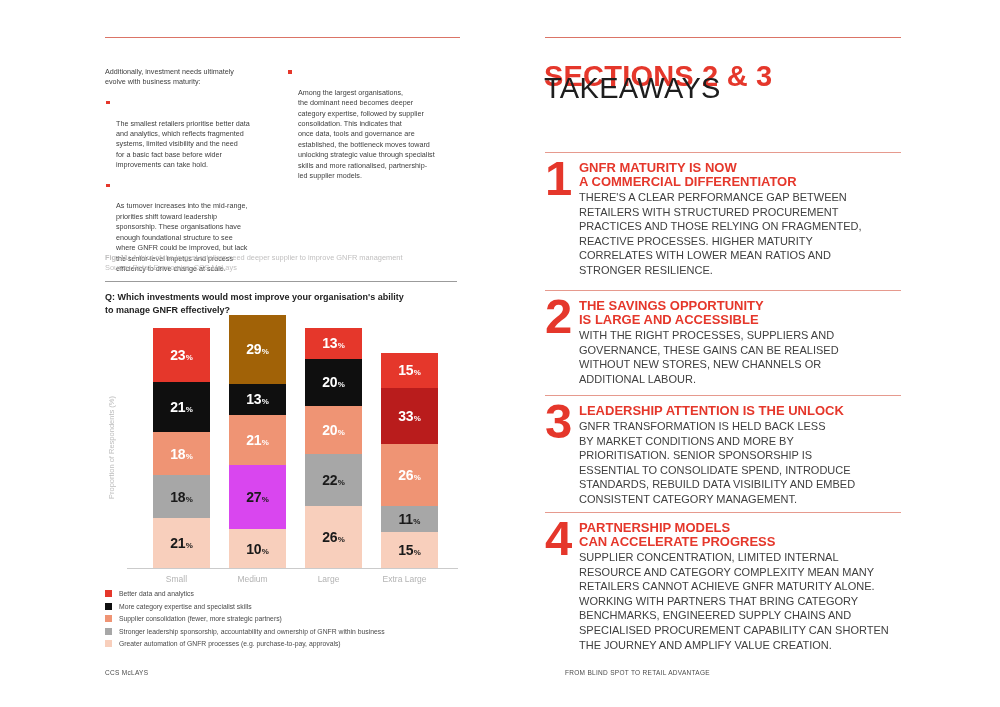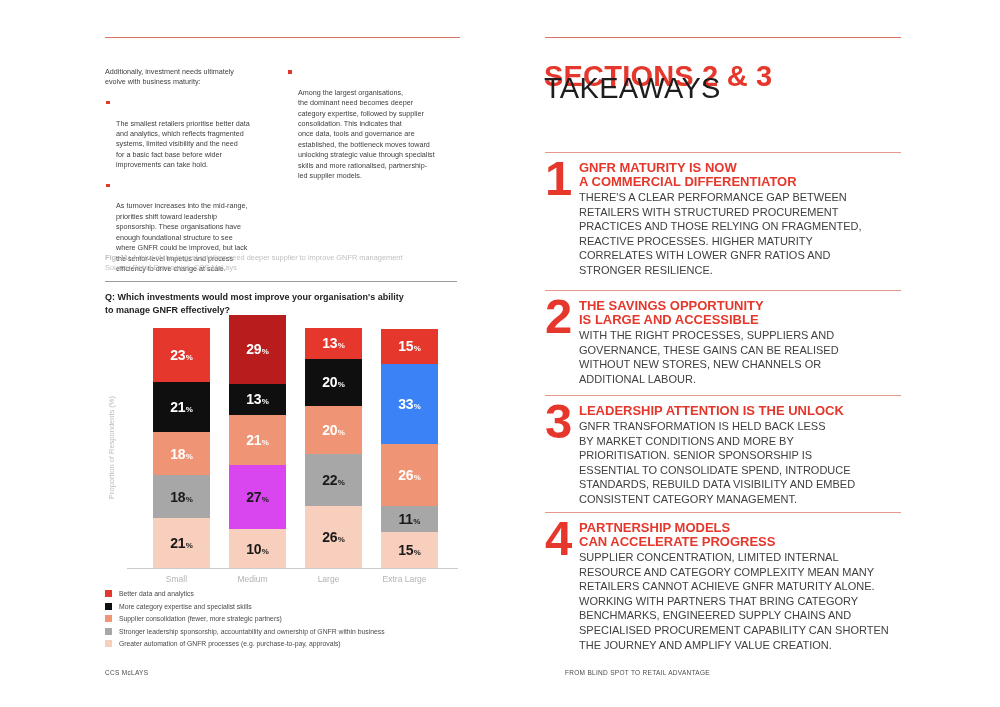--- a/index.html
+++ b/index.html
@@ -160,21 +160,21 @@
             </span>
           </div>
           <div class="seg" style="height: 50px; background: rgb(248, 207, 188);">
             <span class="pct" style="color: rgb(26, 26, 26);">
               <span class="pn">21</span>
               <span class="ps">%</span>
             </span>
           </div>
         </div>
         <div class="bar">
-          <div class="seg" style="height: 69px; background: #b91c1c; align-items: center;">
+          <div class="seg" style="height: 69px; background: #a16207; align-items: center;">
             <span class="pct" style="color: rgb(255, 255, 255);">
               <span class="pn">29</span>
               <span class="ps">%</span>
             </span>
           </div>
           <div class="seg" style="height: 30.9px; background: rgb(15, 15, 15);">
             <span class="pct" style="color: rgb(255, 255, 255);">
               <span class="pn">13</span>
               <span class="ps">%</span>
             </span>
@@ -230,21 +230,21 @@
             </span>
           </div>
         </div>
         <div class="bar">
           <div class="seg" style="height: 35.7px; background: rgb(229, 55, 43);">
             <span class="pct" style="color: rgb(255, 255, 255);">
               <span class="pn">15</span>
               <span class="ps">%</span>
             </span>
           </div>
-          <div class="seg" style="height: 80px; background: #3b82f6;">
+          <div class="seg" style="height: 56px; background: #b91c1c;">
             <span class="pct" style="color: rgb(255, 255, 255);">
               <span class="pn">33</span>
               <span class="ps">%</span>
             </span>
           </div>
           <div class="seg" style="height: 61.9px; background: rgb(239, 148, 116);">
             <span class="pct" style="color: rgb(255, 255, 255);">
               <span class="pn">26</span>
               <span class="ps">%</span>
             </span>
@@ -301,21 +301,21 @@
   <div id="t1-rule" class="t-rule"></div>
   <div id="t1" class="takeaway">
     <div class="t-num">1</div>
     <div class="t-content">
       <div class="t-title">GNFR MATURITY IS NOW
 A COMMERCIAL DIFFERENTIATOR</div>
       <div class="t-body">THERE'S A CLEAR PERFORMANCE GAP BETWEEN
 RETAILERS WITH STRUCTURED PROCUREMENT
 PRACTICES AND THOSE RELYING ON FRAGMENTED,
 REACTIVE PROCESSES. HIGHER MATURITY
-CORRELATES WITH LOWER GNFR RATIOS AND
+CORRELATES WITH LOWER MEAN RATIOS AND
 STRONGER RESILIENCE.</div>
     </div>
   </div>
 
   <div id="t2-rule" class="t-rule"></div>
   <div id="t2" class="takeaway">
     <div class="t-num">2</div>
     <div class="t-content">
       <div class="t-title">THE SAVINGS OPPORTUNITY
 IS LARGE AND ACCESSIBLE</div>

